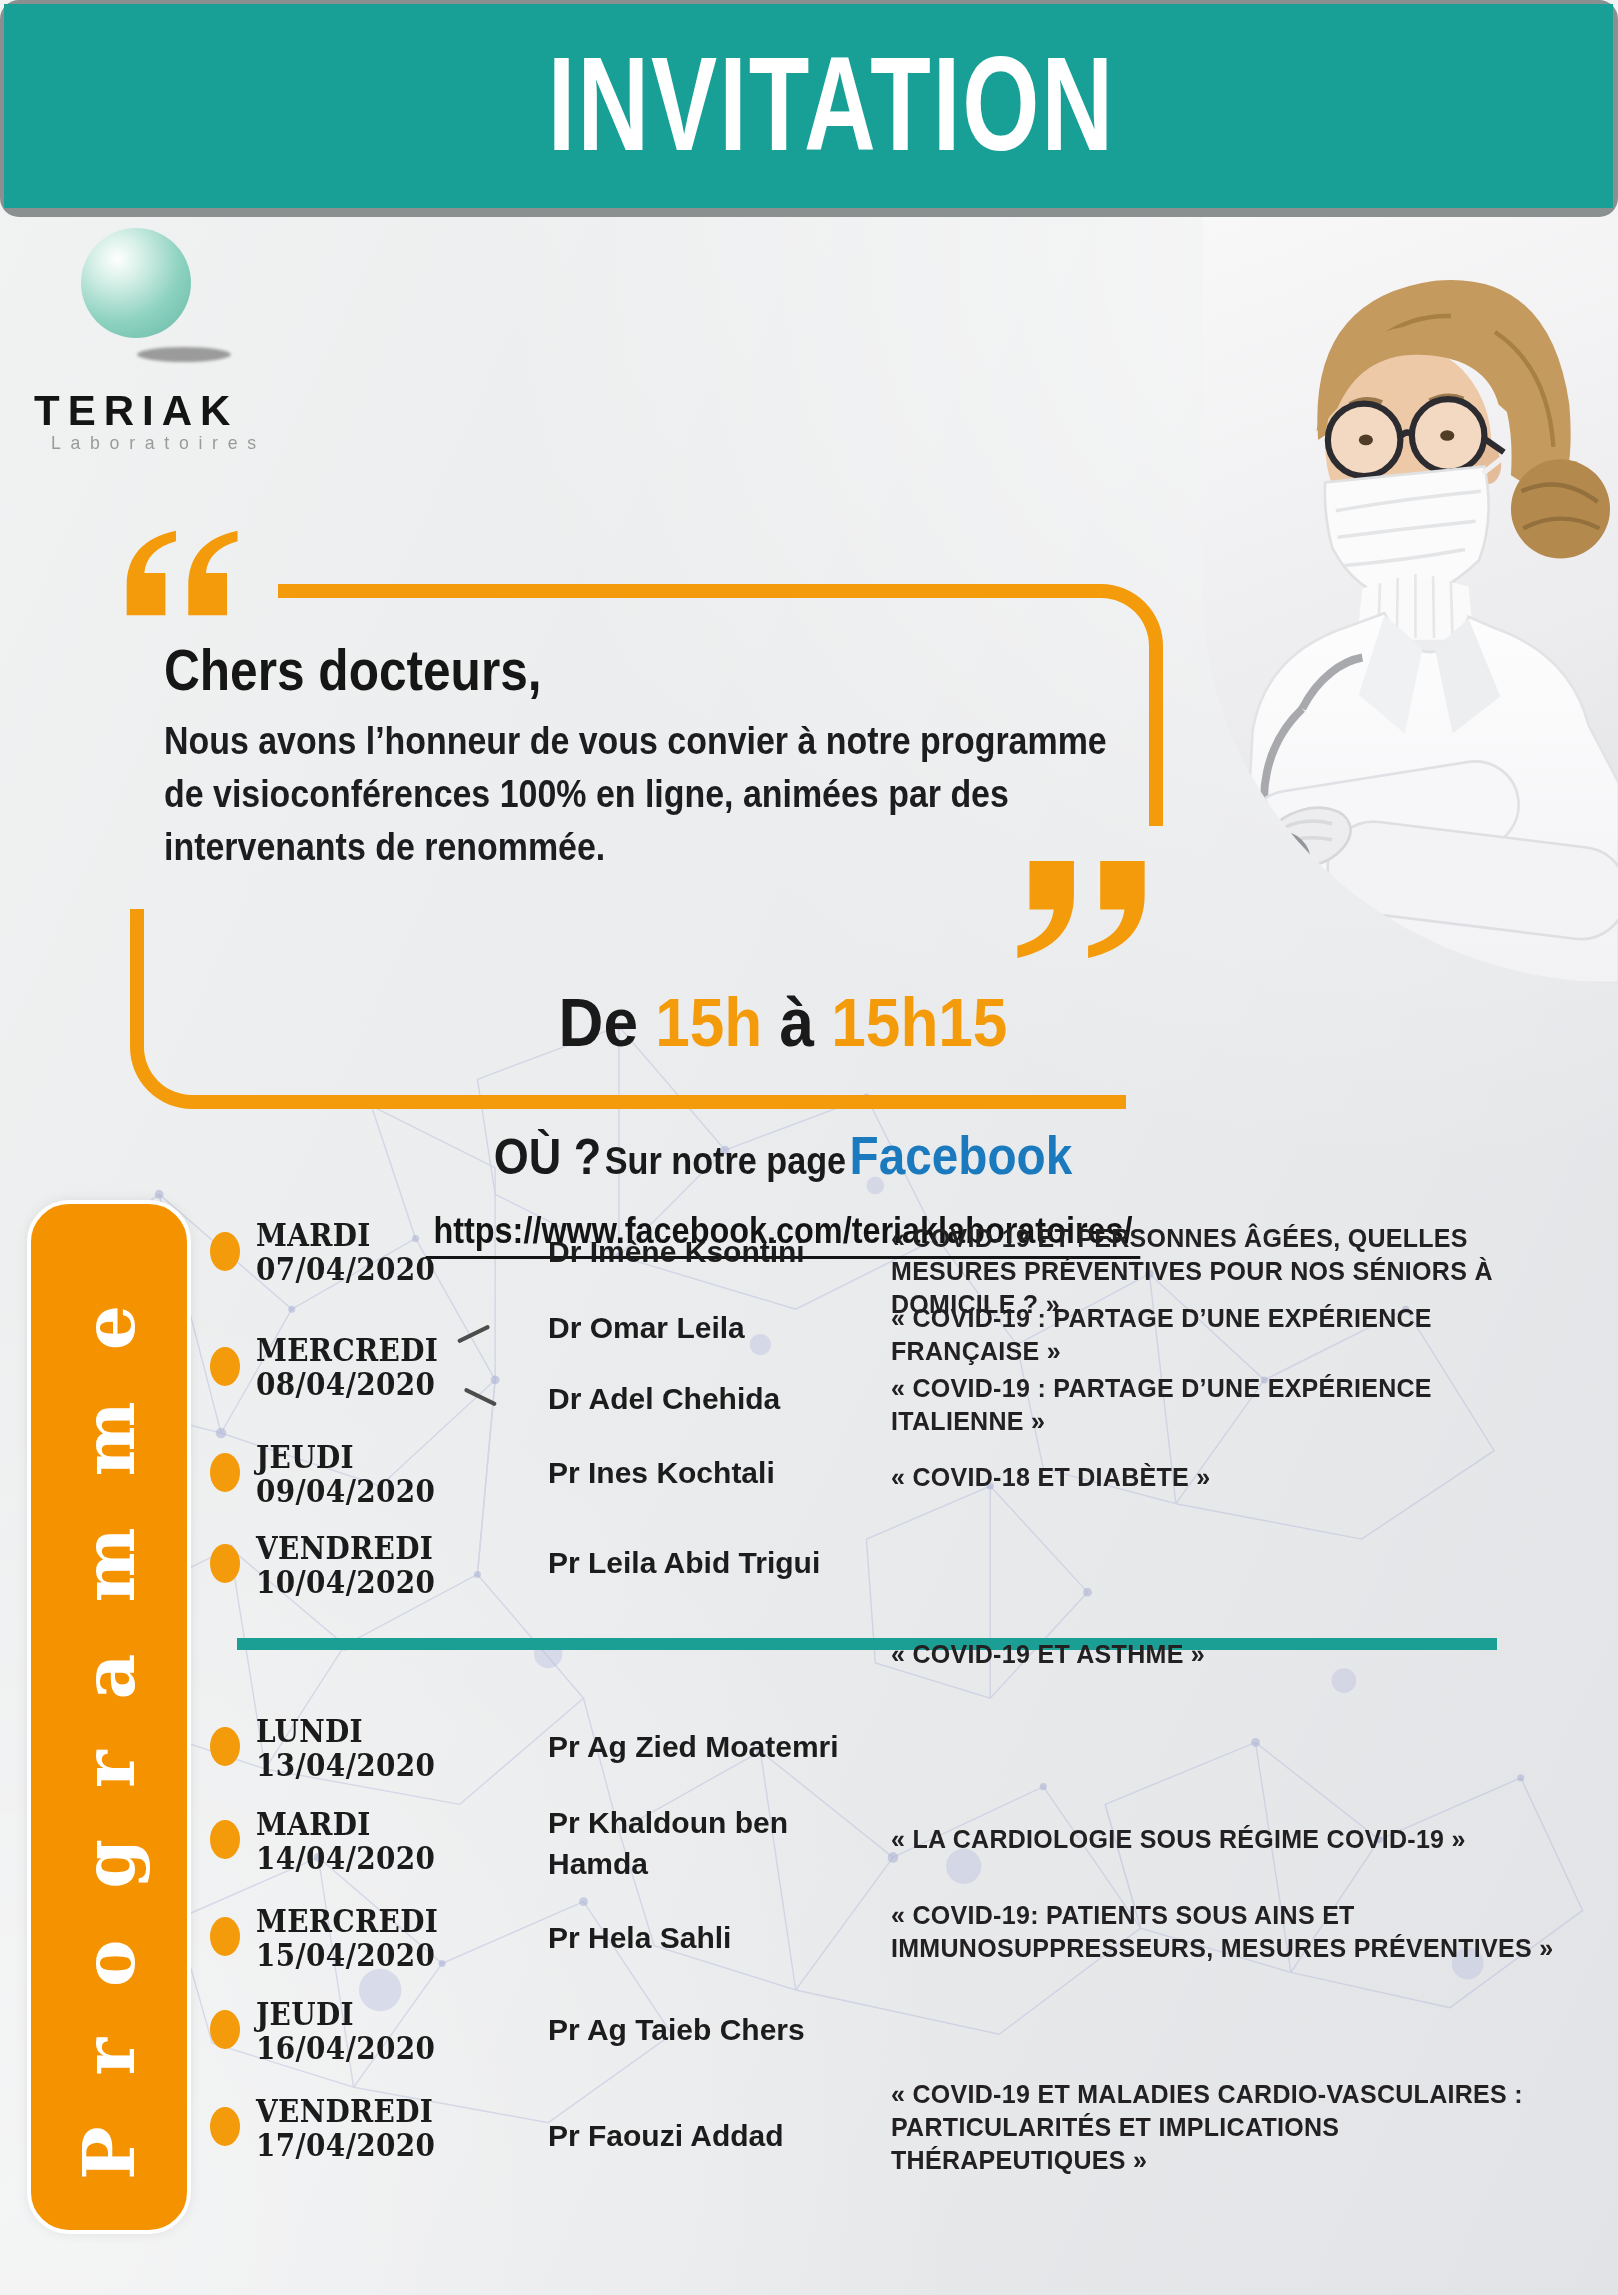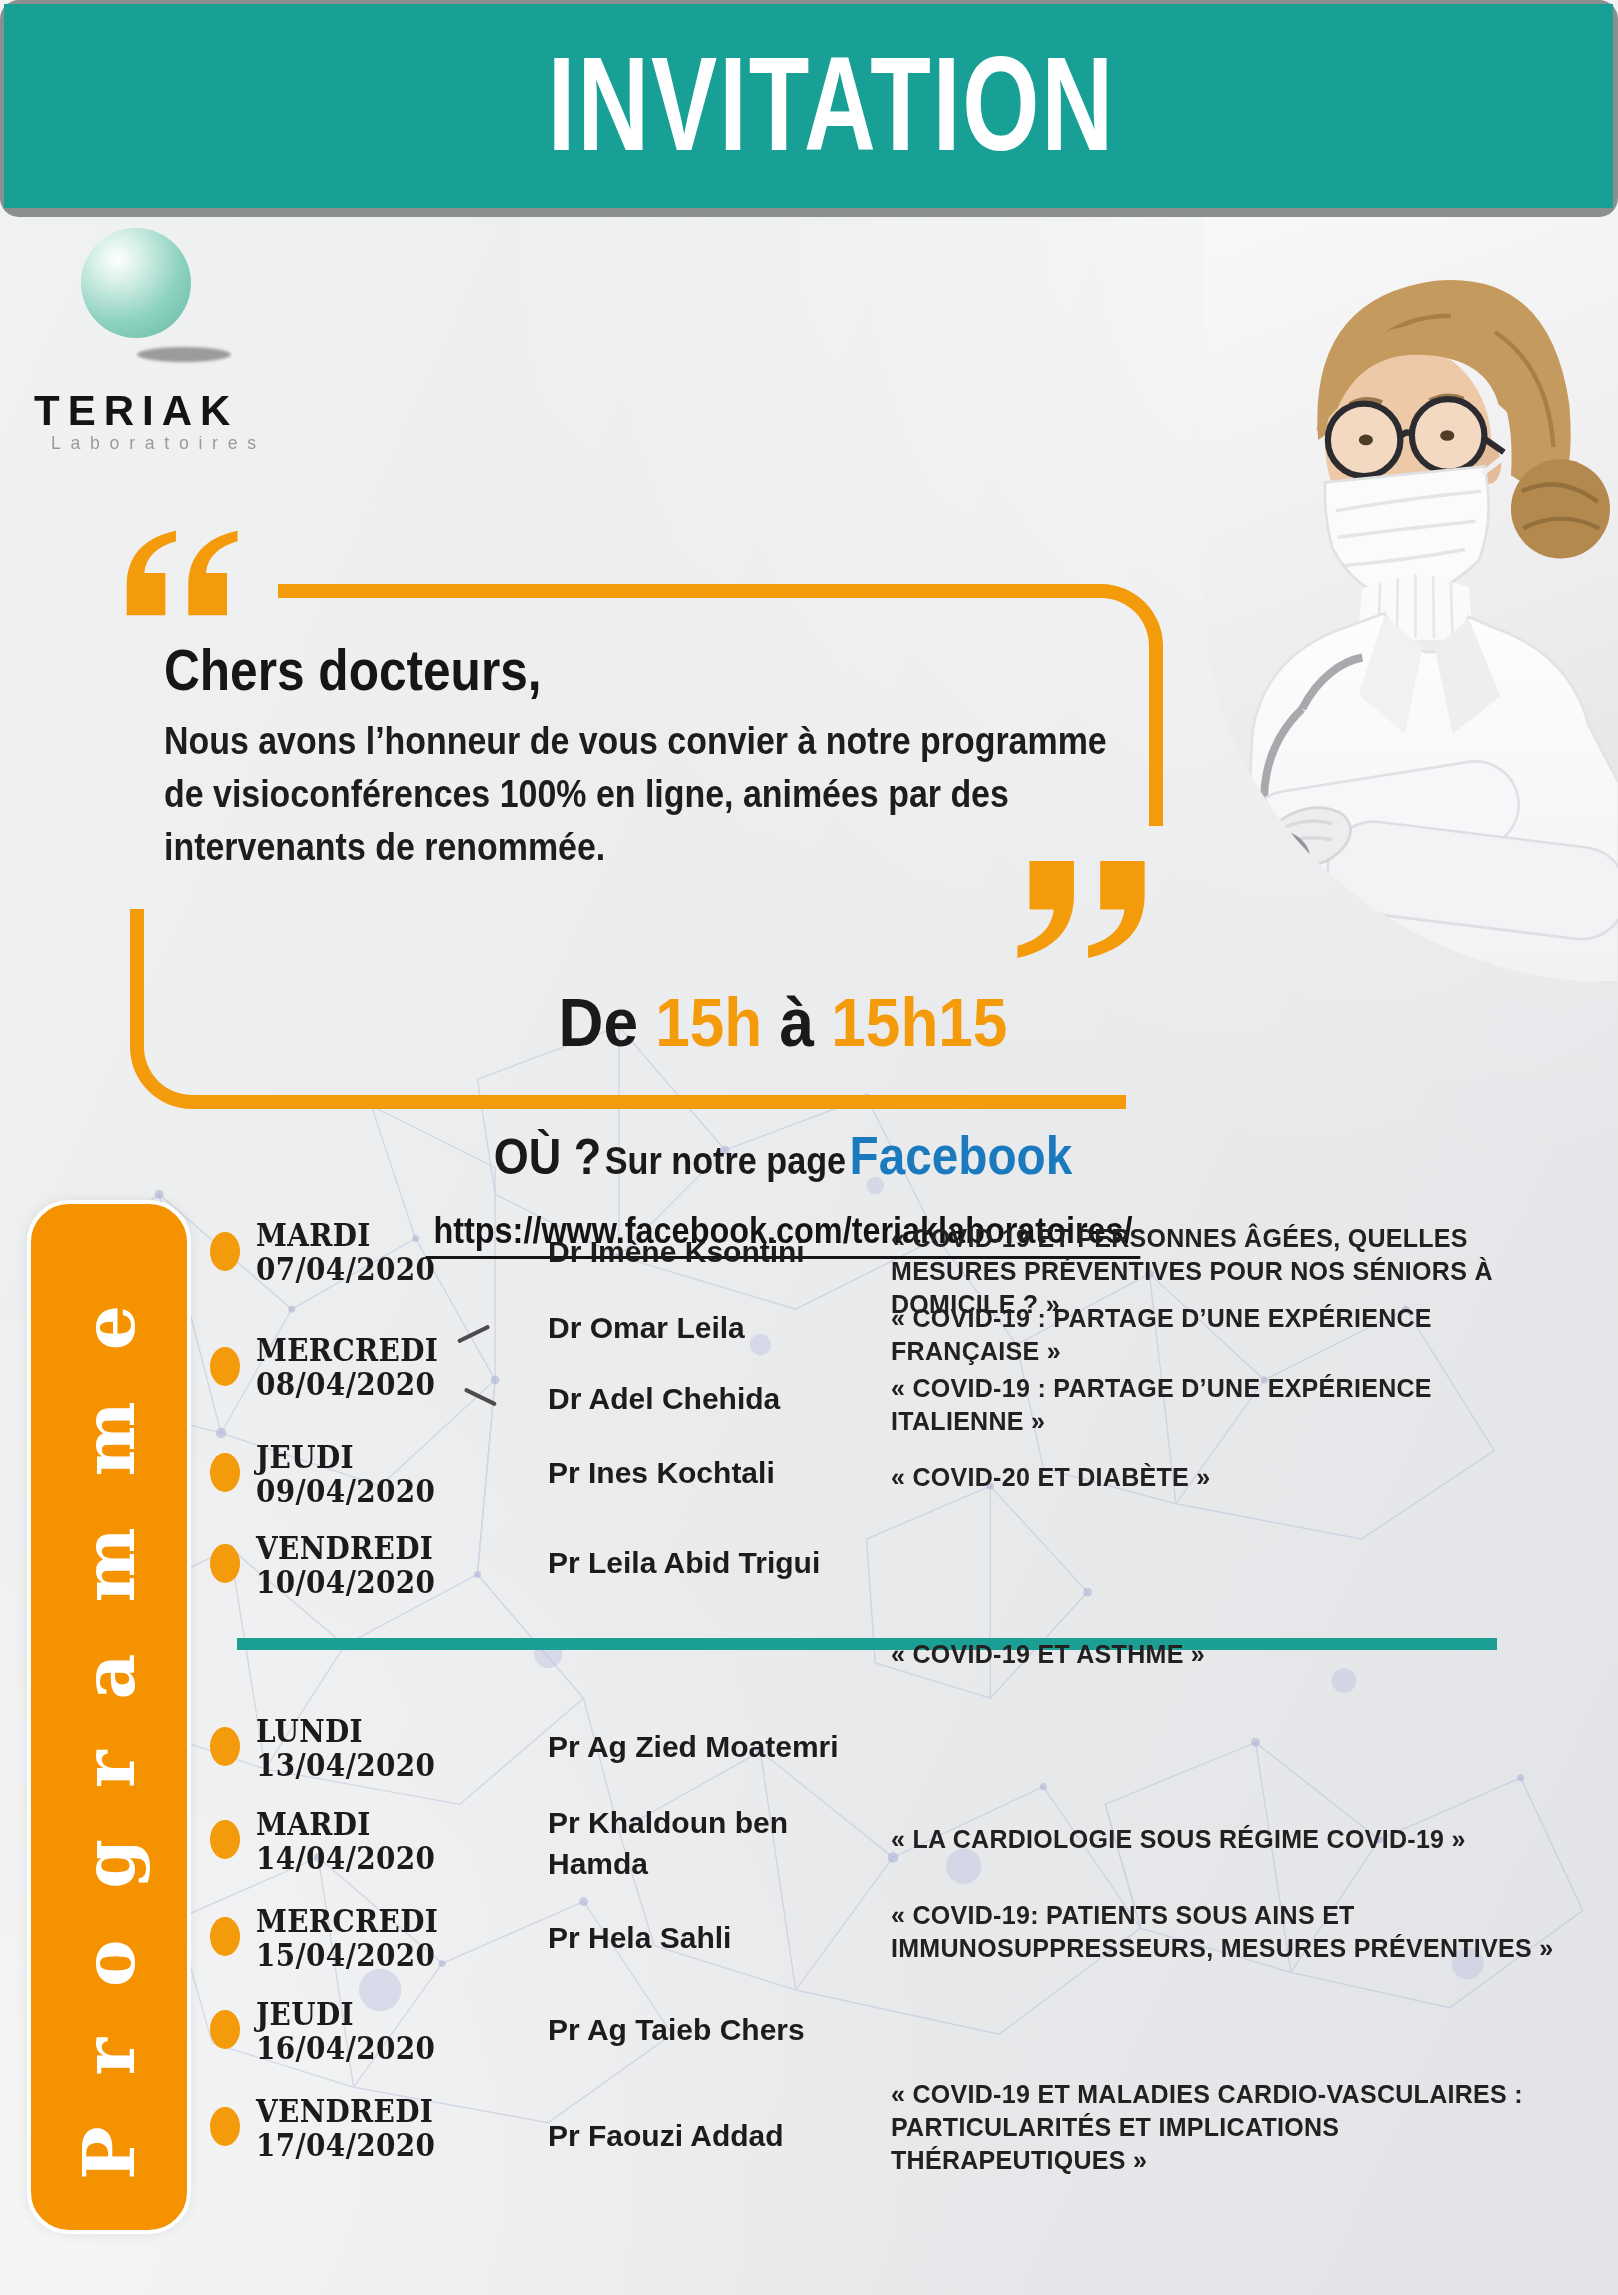--- a/index.html
+++ b/index.html
@@ -259,21 +259,21 @@
   <div class="abs speaker" style="top:1378px">Dr Adel Chehida</div>
   <div class="abs topic" style="top:1372px">« COVID-19 : PARTAGE D’UNE EXPÉRIENCE
 ITALIENNE »</div>
 
   <div class="abs bullet" style="top:1453px"></div>
   <div class="abs sess-date" style="top:1440px">
     <div>JEUDI</div>
     <div>09/04/2020</div>
   </div>
   <div class="abs speaker" style="top:1452px">Pr Ines Kochtali</div>
-  <div class="abs topic" style="top:1461px">« COVID-20 ET DIABÈTE »</div>
+  <div class="abs topic" style="top:1461px">« COVID-18 ET DIABÈTE »</div>
 
   <div class="abs bullet" style="top:1544px"></div>
   <div class="abs sess-date" style="top:1531px">
     <div>VENDREDI</div>
     <div>10/04/2020</div>
   </div>
   <div class="abs speaker" style="top:1542px">Pr Leila Abid Trigui</div>
 
   <div class="abs divider"></div>
 

